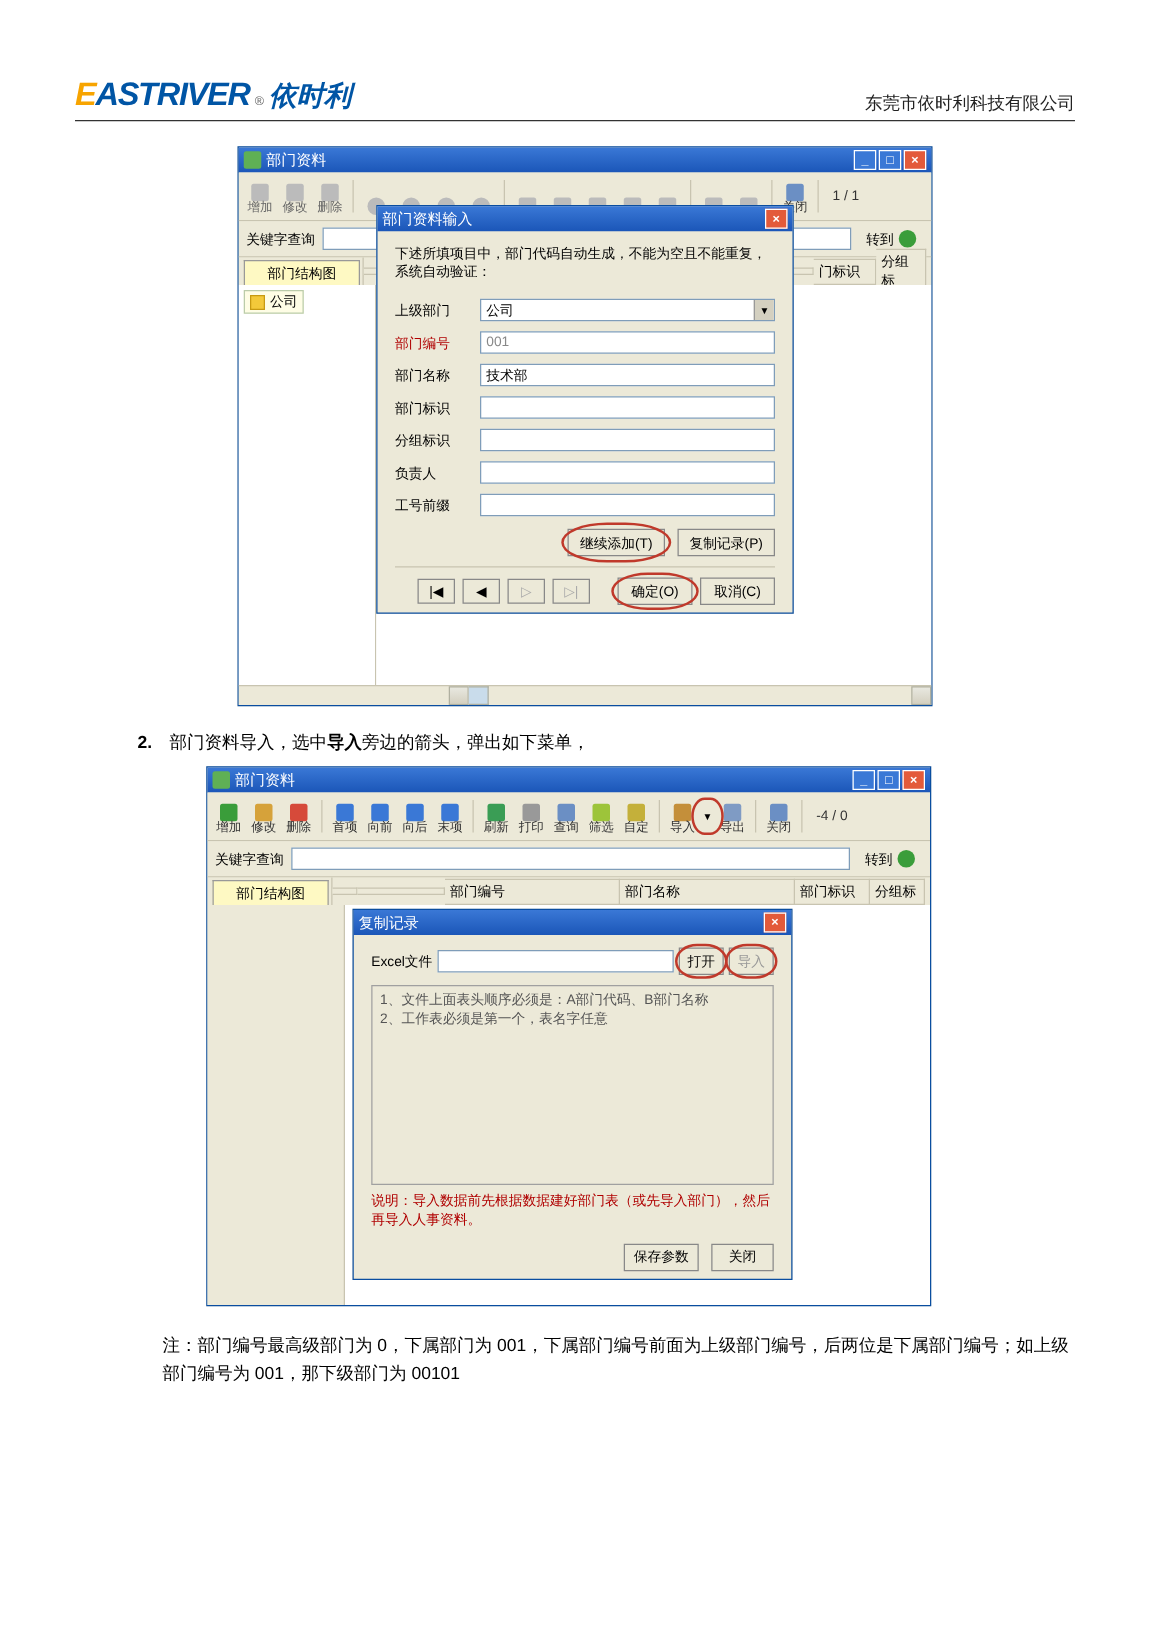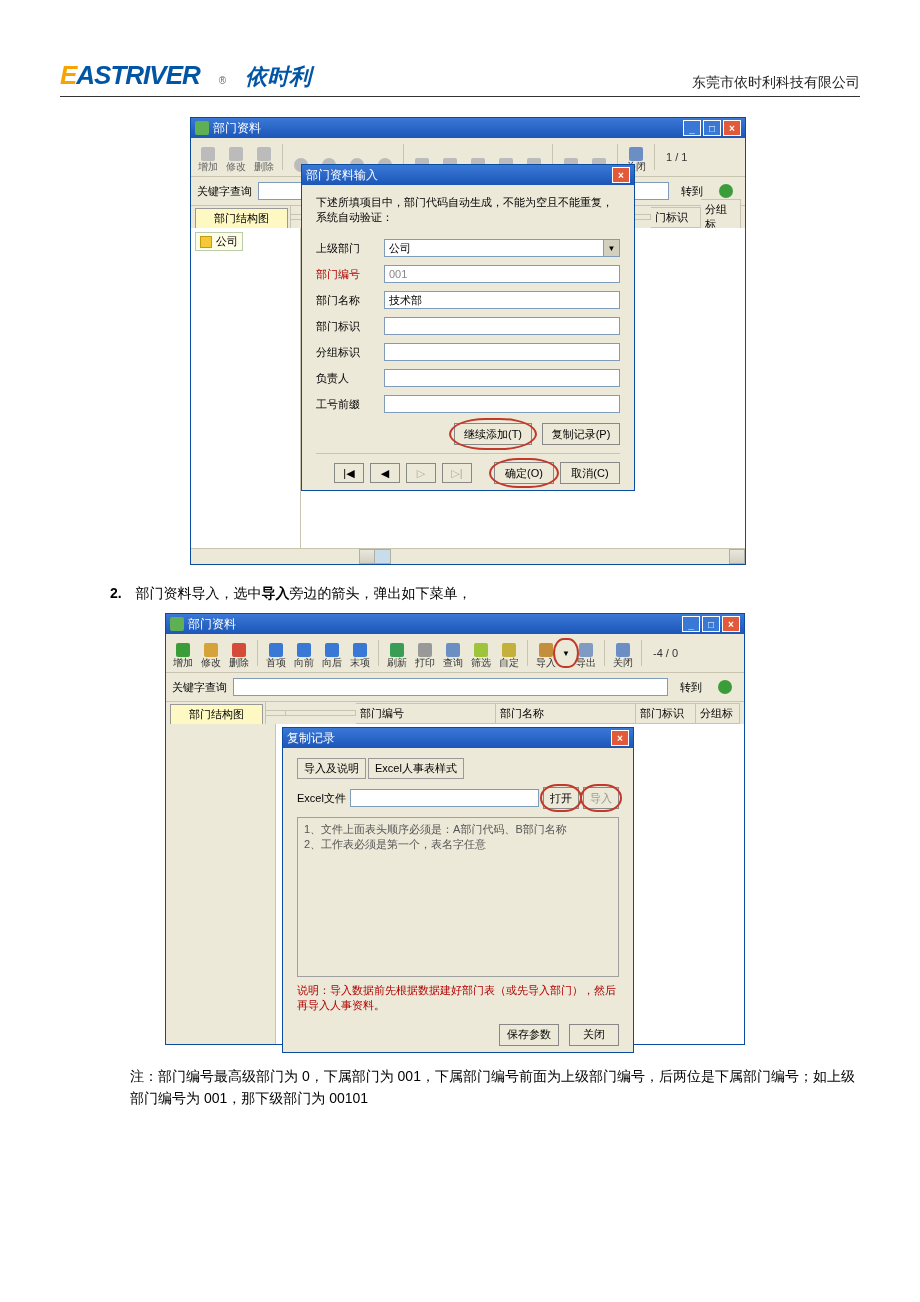--- a/index.html
+++ b/index.html
@@ -6,21 +6,21 @@
   body {
     margin: 0;
     font-family: "Microsoft YaHei", SimSun, Arial, sans-serif;
     font-size: 12px;
     background: #fff;
     color: #000;
     width: 920px;
   }
   .page { padding: 60px 60px 40px 60px; }
   .header { display: flex; justify-content: space-between; align-items: flex-end; border-bottom: 1px solid #333; padding-bottom: 4px; margin-bottom: 20px; }
-  .logo { display: flex; align-items: baseline; gap: 19px; }
+  .logo { display: flex; align-items: baseline; gap: 4px; }
   .logo-mark { font-size: 26px; font-weight: bold; color: #0055a5; font-style: italic; letter-spacing: -1px; }
   .logo-mark .e { color: #f7a400; }
   .logo-r { font-size: 10px; color: #666; vertical-align: super; }
   .logo-cn { font-size: 22px; color: #0055a5; font-weight: bold; font-style: italic; }
   .company { font-size: 14px; color: #222; text-align: right; }
   .shot { margin: 0 auto 20px auto; }
   
   .win { border: 1px solid #0a4da0; background: #ece9d8; width: 556px; font-size: 11px; position: relative; }
   .titlebar { height: 20px; background: linear-gradient(#3a78d6,#1b56b8); color: #fff; display: flex; align-items: center; padding: 0 4px; font-size: 12px; }
   .titlebar .ticon { width: 14px; height: 14px; background: #5fb055; border-radius: 2px; margin-right: 4px; }
@@ -30,21 +30,21 @@
   .winbtn.max { background: #3a78d6; }
   .winbtn.close { background: #e35a3a; }
   .toolbar { display: flex; align-items: center; padding: 4px 4px; gap: 2px; background: #ece9d8; border-bottom: 1px solid #c8c4b0; flex-wrap: nowrap; }
   .tbtn { display: flex; flex-direction: column; align-items: center; justify-content: flex-end; min-width: 26px; height: 30px; font-size: 10px; color: #666; gap: 1px; }
   .tbtn.active { color: #333; }
   .tbtn .ic { width: 14px; height: 14px; border-radius: 2px; }
   .tbtn .lbl { line-height: 1; }
   .sep { width: 1px; height: 26px; background: #c8c4b0; margin: 0 3px; }
   .searchrow { display: flex; align-items: center; padding: 4px 6px; gap: 6px; background: #ece9d8; border-bottom: 1px solid #c8c4b0; }
   .searchrow input { flex: 1; height: 18px; border: 1px solid #7f9db9; background: #fff; padding: 0 3px; font-size: 11px; }
-  .gotobtn { display: flex; align-items: center; gap: 16px; padding: 0 6px; height: 20px; }
+  .gotobtn { display: flex; align-items: center; gap: 4px; padding: 0 6px; height: 20px; }
   .go-ic { width: 14px; height: 14px; background: #3a9d3a; border-radius: 50%; display: inline-block; }
   .tabrow { display: flex; align-items: flex-end; padding: 0 4px; background: #ece9d8; height: 22px; }
   .tab { border: 1px solid #999; border-bottom: none; background: #fef9c3; padding: 2px 18px; font-size: 11px; margin-right: 2px; }
   .colhead-area { flex: 1; display: flex; border-left: 1px solid #c8c4b0; height: 22px; align-items: center; }
   .colhead { border: 1px solid #c8c4b0; border-left: none; padding: 2px 4px; font-size: 11px; background: #ece9d8; }
   .body2col { display: flex; }
   .leftpane { width: 110px; border-right: 1px solid #c8c4b0; background: #fff; min-height: 320px; padding: 4px; }
   .treenode { display: flex; align-items: center; gap: 4px; border: 1px solid #bca; background: #fefde5; padding: 1px 4px; width: fit-content; }
   .tree-ic { width: 12px; height: 12px; background: #f3c93a; border: 1px solid #c79a12; }
   .rightpane { flex: 1; background: #fff; min-height: 320px; position: relative; }
@@ -381,24 +381,20 @@
         <div class="rightpane" style="min-height:310px;"></div>
       </div>
 
       <div class="modal" style="left:116px; top:113px; width:352px;">
         <div class="mtitle">
           <span>复制记录</span>
           <span class="spacer"></span>
           <span class="mclose">×</span>
         </div>
         <div class="mbody">
-          <div class="importtabs">
-            <div class="itab">导入及说明</div>
-            <div class="itab">Excel人事表样式</div>
-          </div>
           <div class="frow" style="gap:4px;">
             <span style="font-size:11px;">Excel文件</span>
             <div class="ftext" style="flex:1;"></div>
             <div class="btn" style="min-width:34px; position:relative;">
               <span>打开</span>
               <span class="circled" style="left:-4px; top:-4px; right:-4px; bottom:-4px;"></span>
             </div>
             <div class="btn" style="min-width:34px; color:#999; position:relative;">
               <span>导入</span>
               <span class="circled" style="left:-4px; top:-4px; right:-4px; bottom:-4px;"></span>

